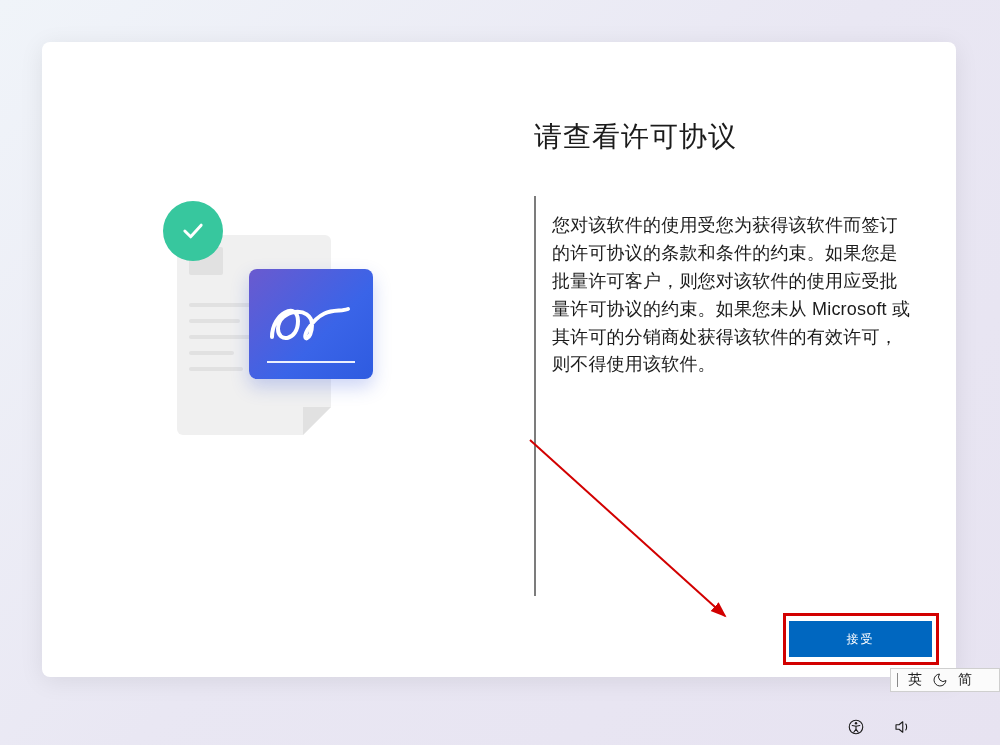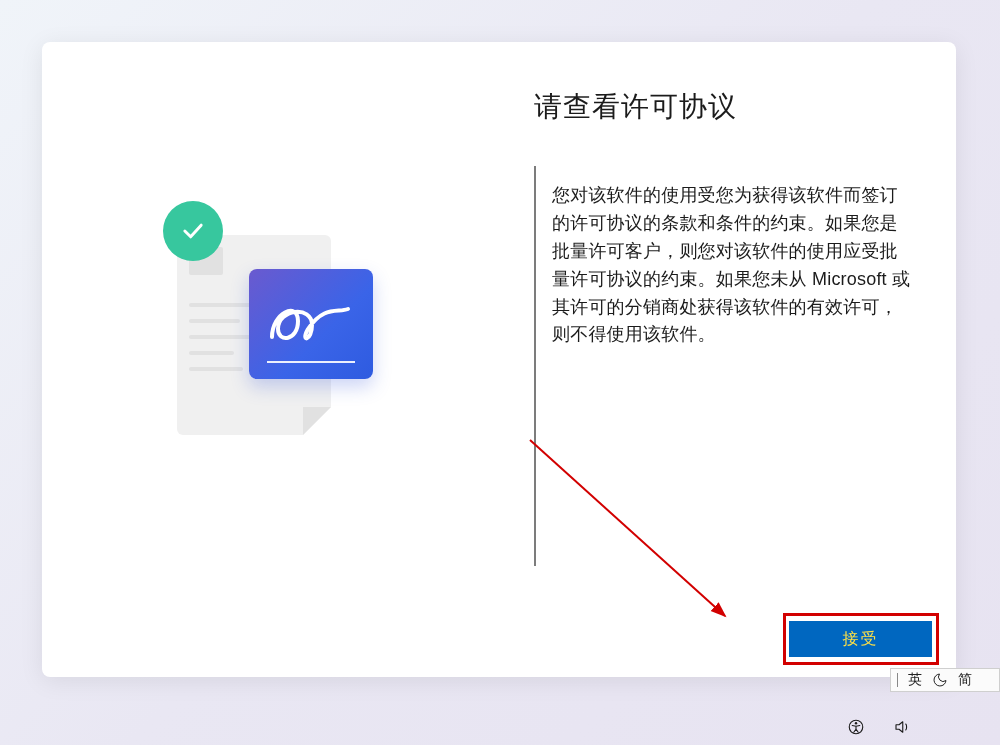--- a/index.html
+++ b/index.html
@@ -108,21 +108,21 @@
       height: 60px;
       background: #37c79e;
       border-radius: 50%;
       display: flex;
       align-items: center;
       justify-content: center;
     }
     
     .right-panel {
       flex: 1;
-      padding: 46px 24px 0 16px;
+      padding: 76px 24px 0 16px;
       position: relative;
     }
     
     .title {
       font-size: 28px;
       font-weight: 500;
       color: #1b1b1b;
       margin-bottom: 40px;
       letter-spacing: 1px;
     }
@@ -141,23 +141,23 @@
       letter-spacing: 0.2px;
     }
     
     .accept-button {
       position: absolute;
       right: 24px;
       bottom: 20px;
       width: 143px;
       height: 36px;
       background: #0067c0;
-      color: #fde047;
+      color: #ffffff;
       border: none;
-      font-size: 16px;
+      font-size: 12px;
       letter-spacing: 2px;
       cursor: pointer;
       display: flex;
       align-items: center;
       justify-content: center;
     }
     
     .highlight-box {
       position: absolute;
       right: 17px;

